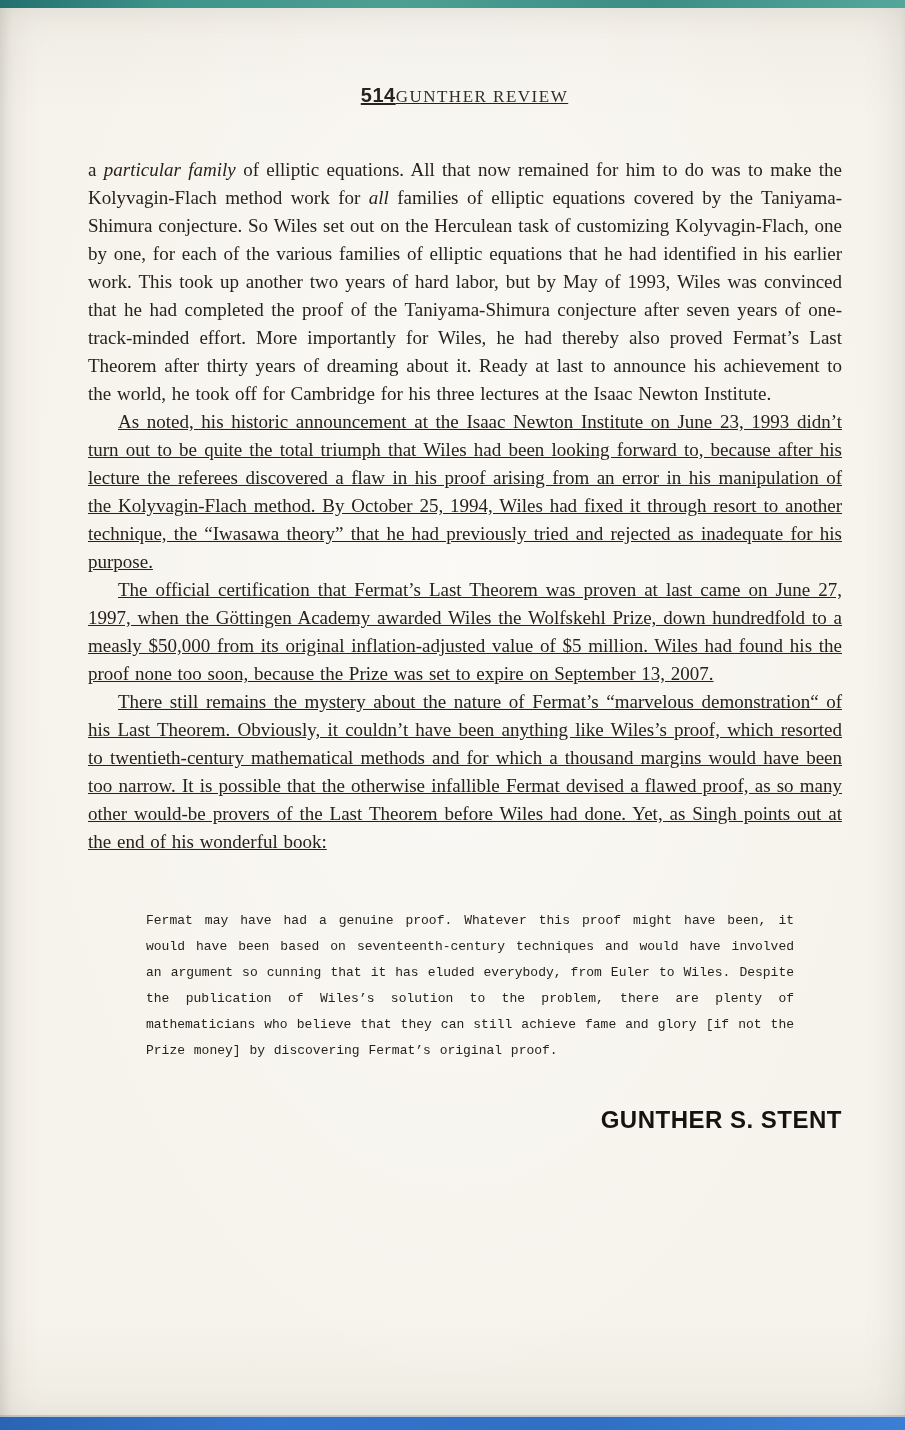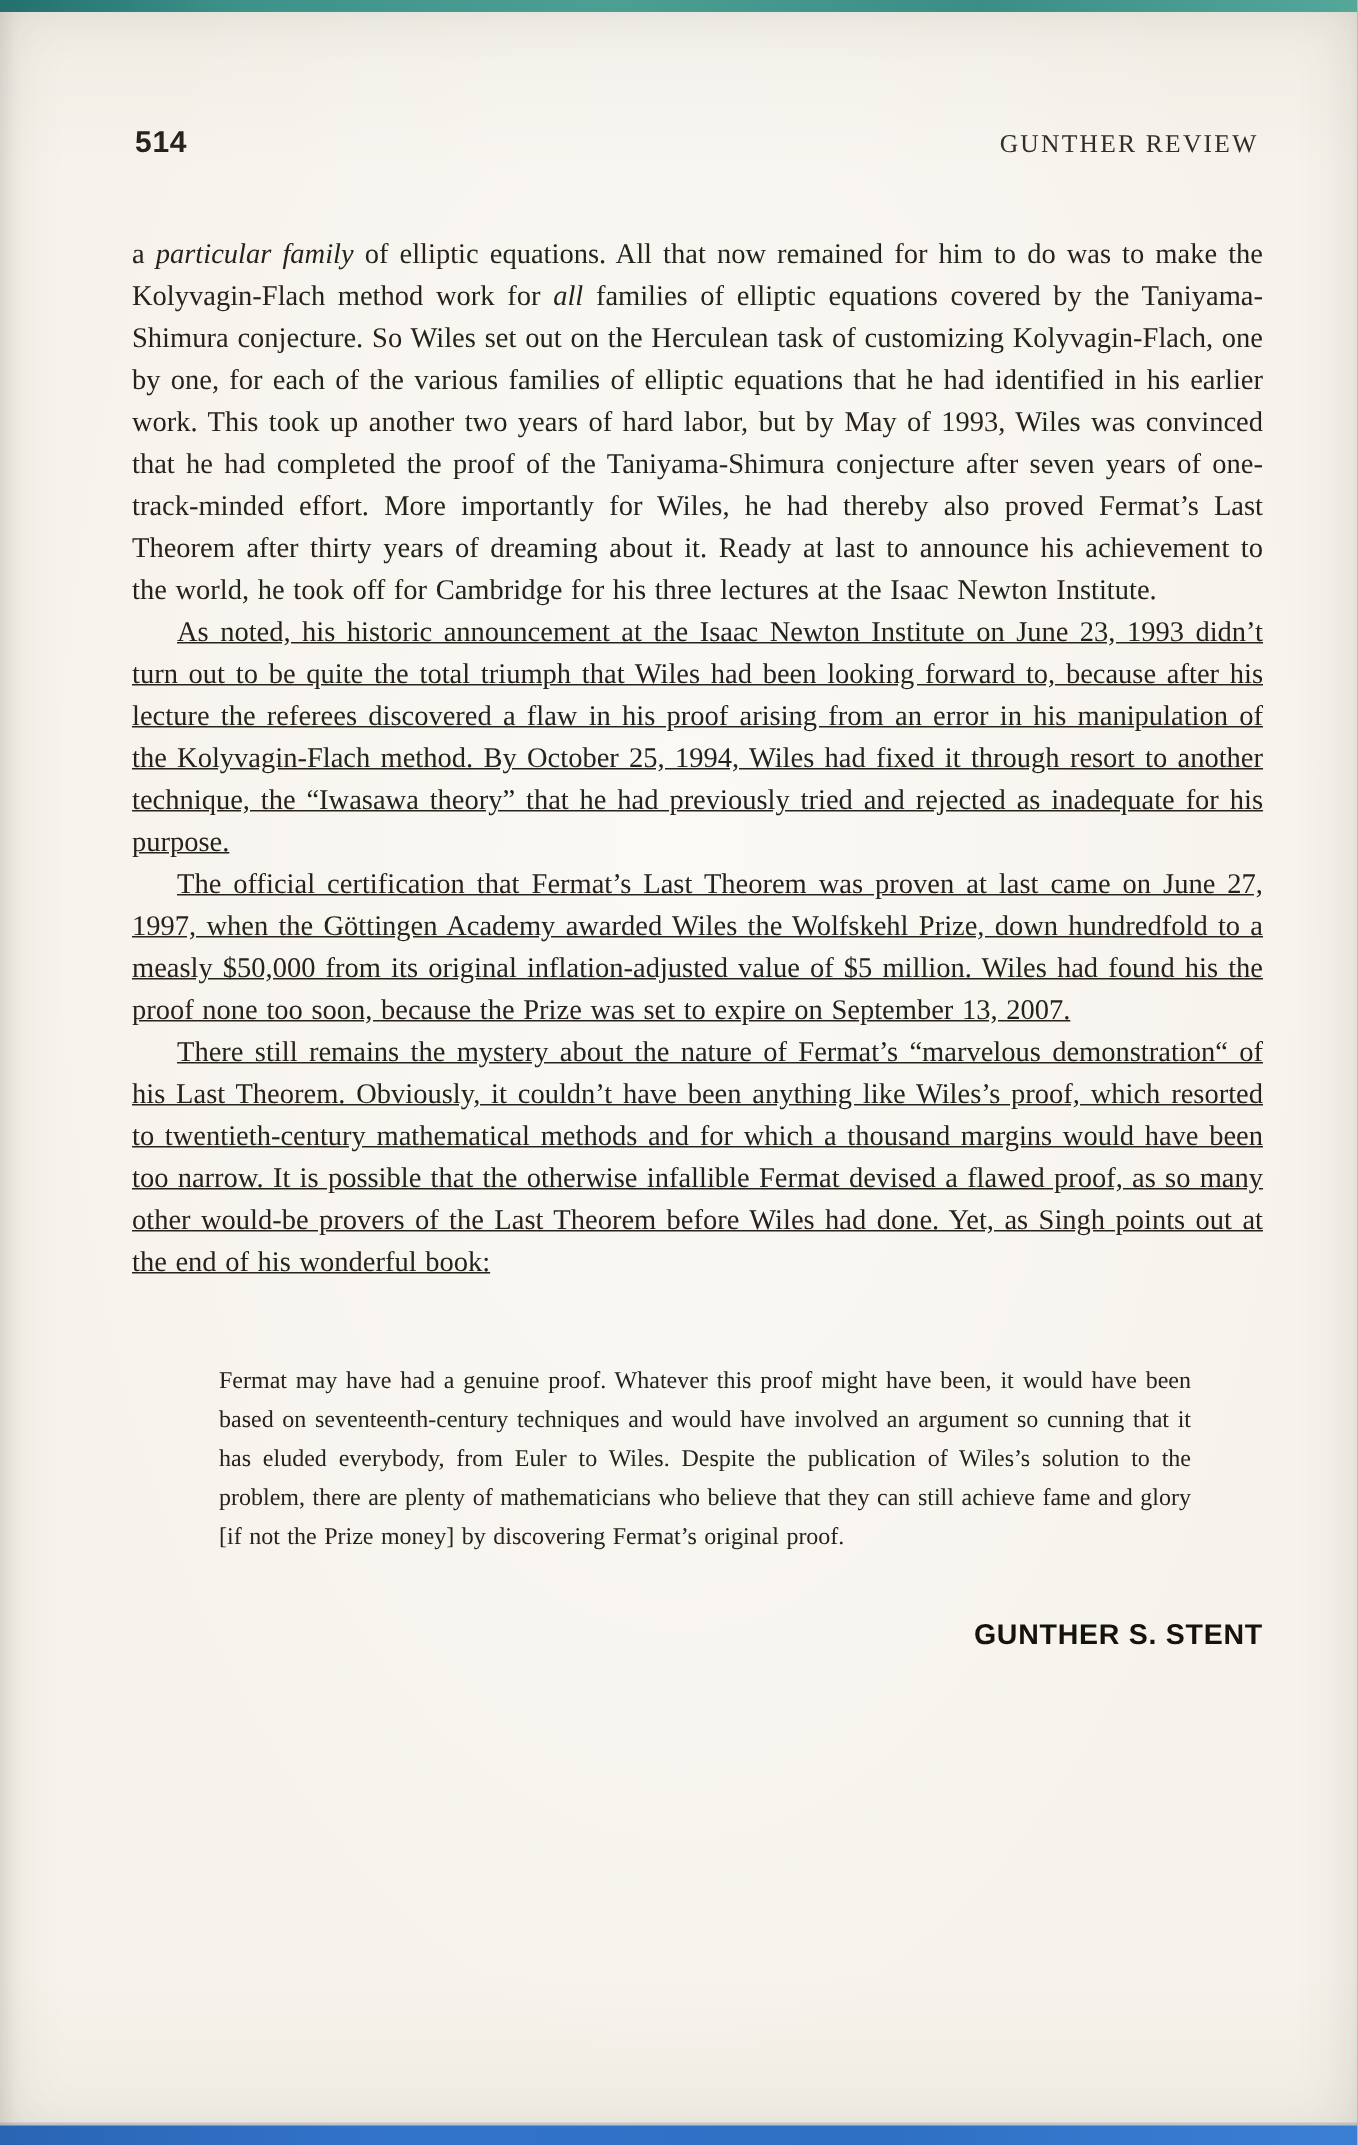--- a/index.html
+++ b/index.html
@@ -33,22 +33,23 @@
     height: 13px;
     background: linear-gradient(90deg, #2a65b4 0%, #3374cb 30%, #2f70c4 65%, #3b7fd4 100%);
     box-shadow: 0 -2px 0 rgba(120,140,170,0.35);
   }
   .running-head {
     position: absolute;
     top: 84px;
     left: 90px;
     right: 66px;
     display: flex;
-    justify-content: space-between;
+    justify-content: center;
     align-items: baseline;
+    text-decoration: underline;
   }
   .page-number {
     font-family: "Liberation Sans", sans-serif;
     font-weight: 700;
     font-size: 20px;
     letter-spacing: 0.5px;
   }
   .journal-title {
     font-size: 17px;
     letter-spacing: 1.5px;
@@ -70,31 +71,32 @@
   }
   .article-body p.indent {
     text-indent: 30px;
     text-decoration: underline;
   }
   .article-body em {
     font-style: italic;
   }
   blockquote.pull-quote {
     margin: 52px 48px 0 58px;
-    font-size: 16px;
+    font-size: 13px;
     line-height: 26px;
     text-align: justify;
     word-spacing: 1px;
+    font-family: Liberation Mono, monospace;
   }
   .byline {
     margin-top: 42px;
     text-align: right;
     font-family: "Liberation Sans", sans-serif;
     font-weight: 700;
-    font-size: 19px;
+    font-size: 24px;
     letter-spacing: 0.5px;
     color: #16130f;
   }
 </style>
 </head>
 <body>
 
 <div class="page">
 
   <div class="scan-strip-top"></div>

